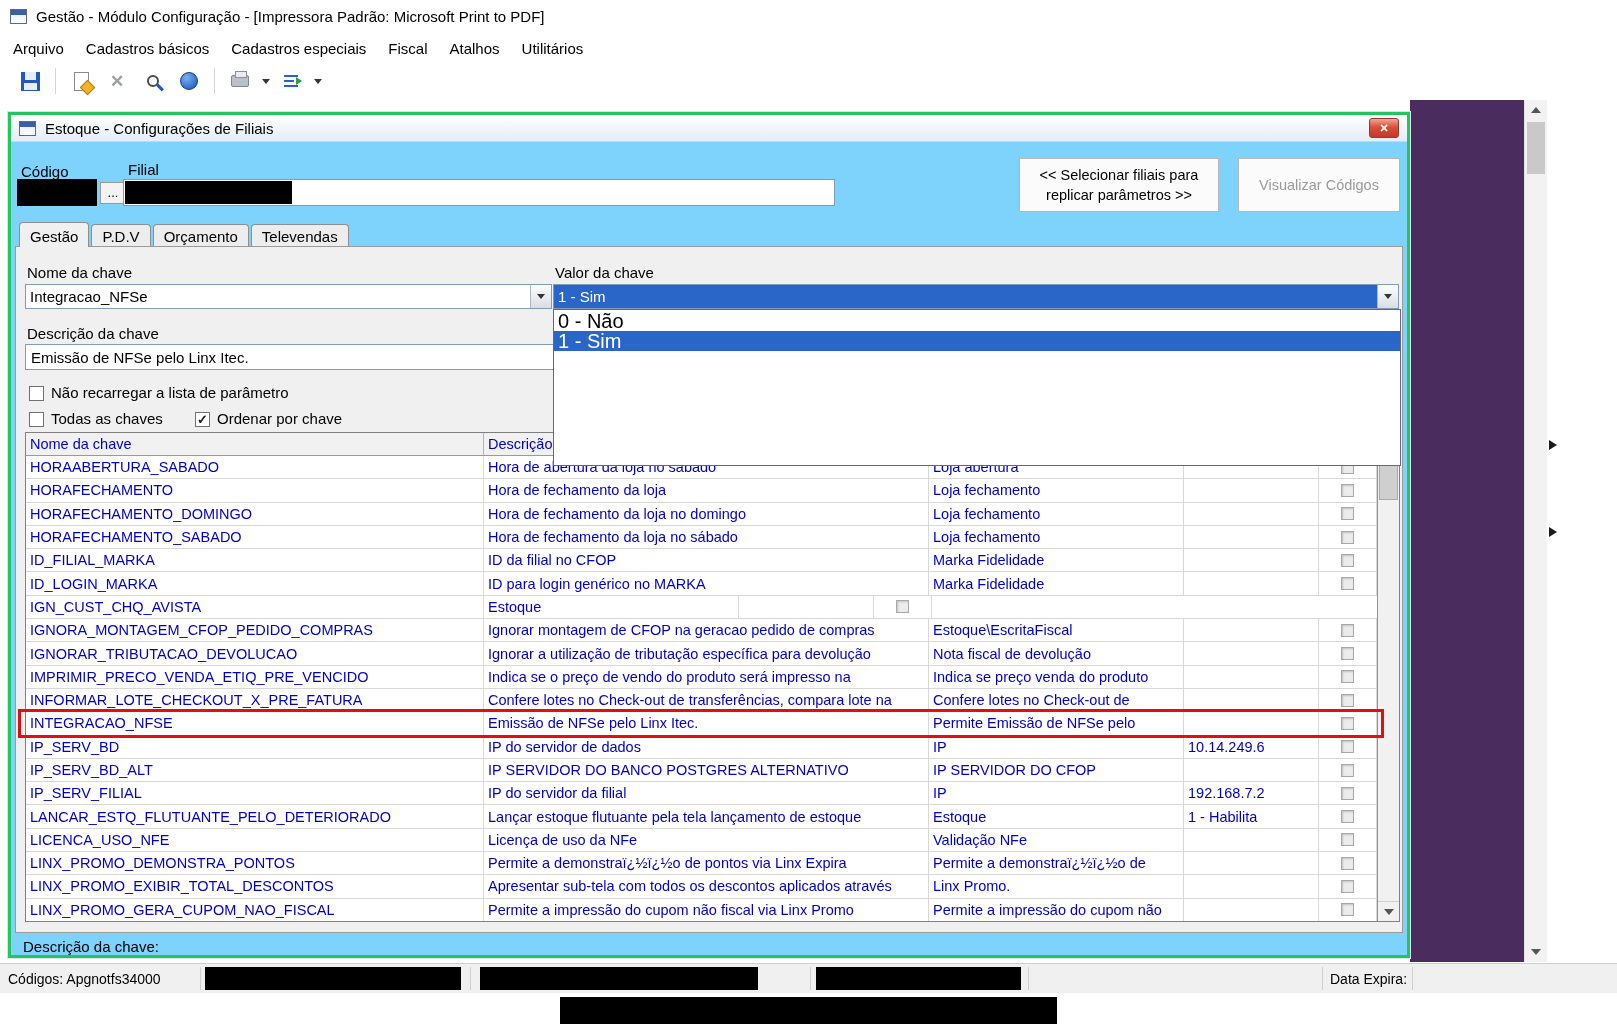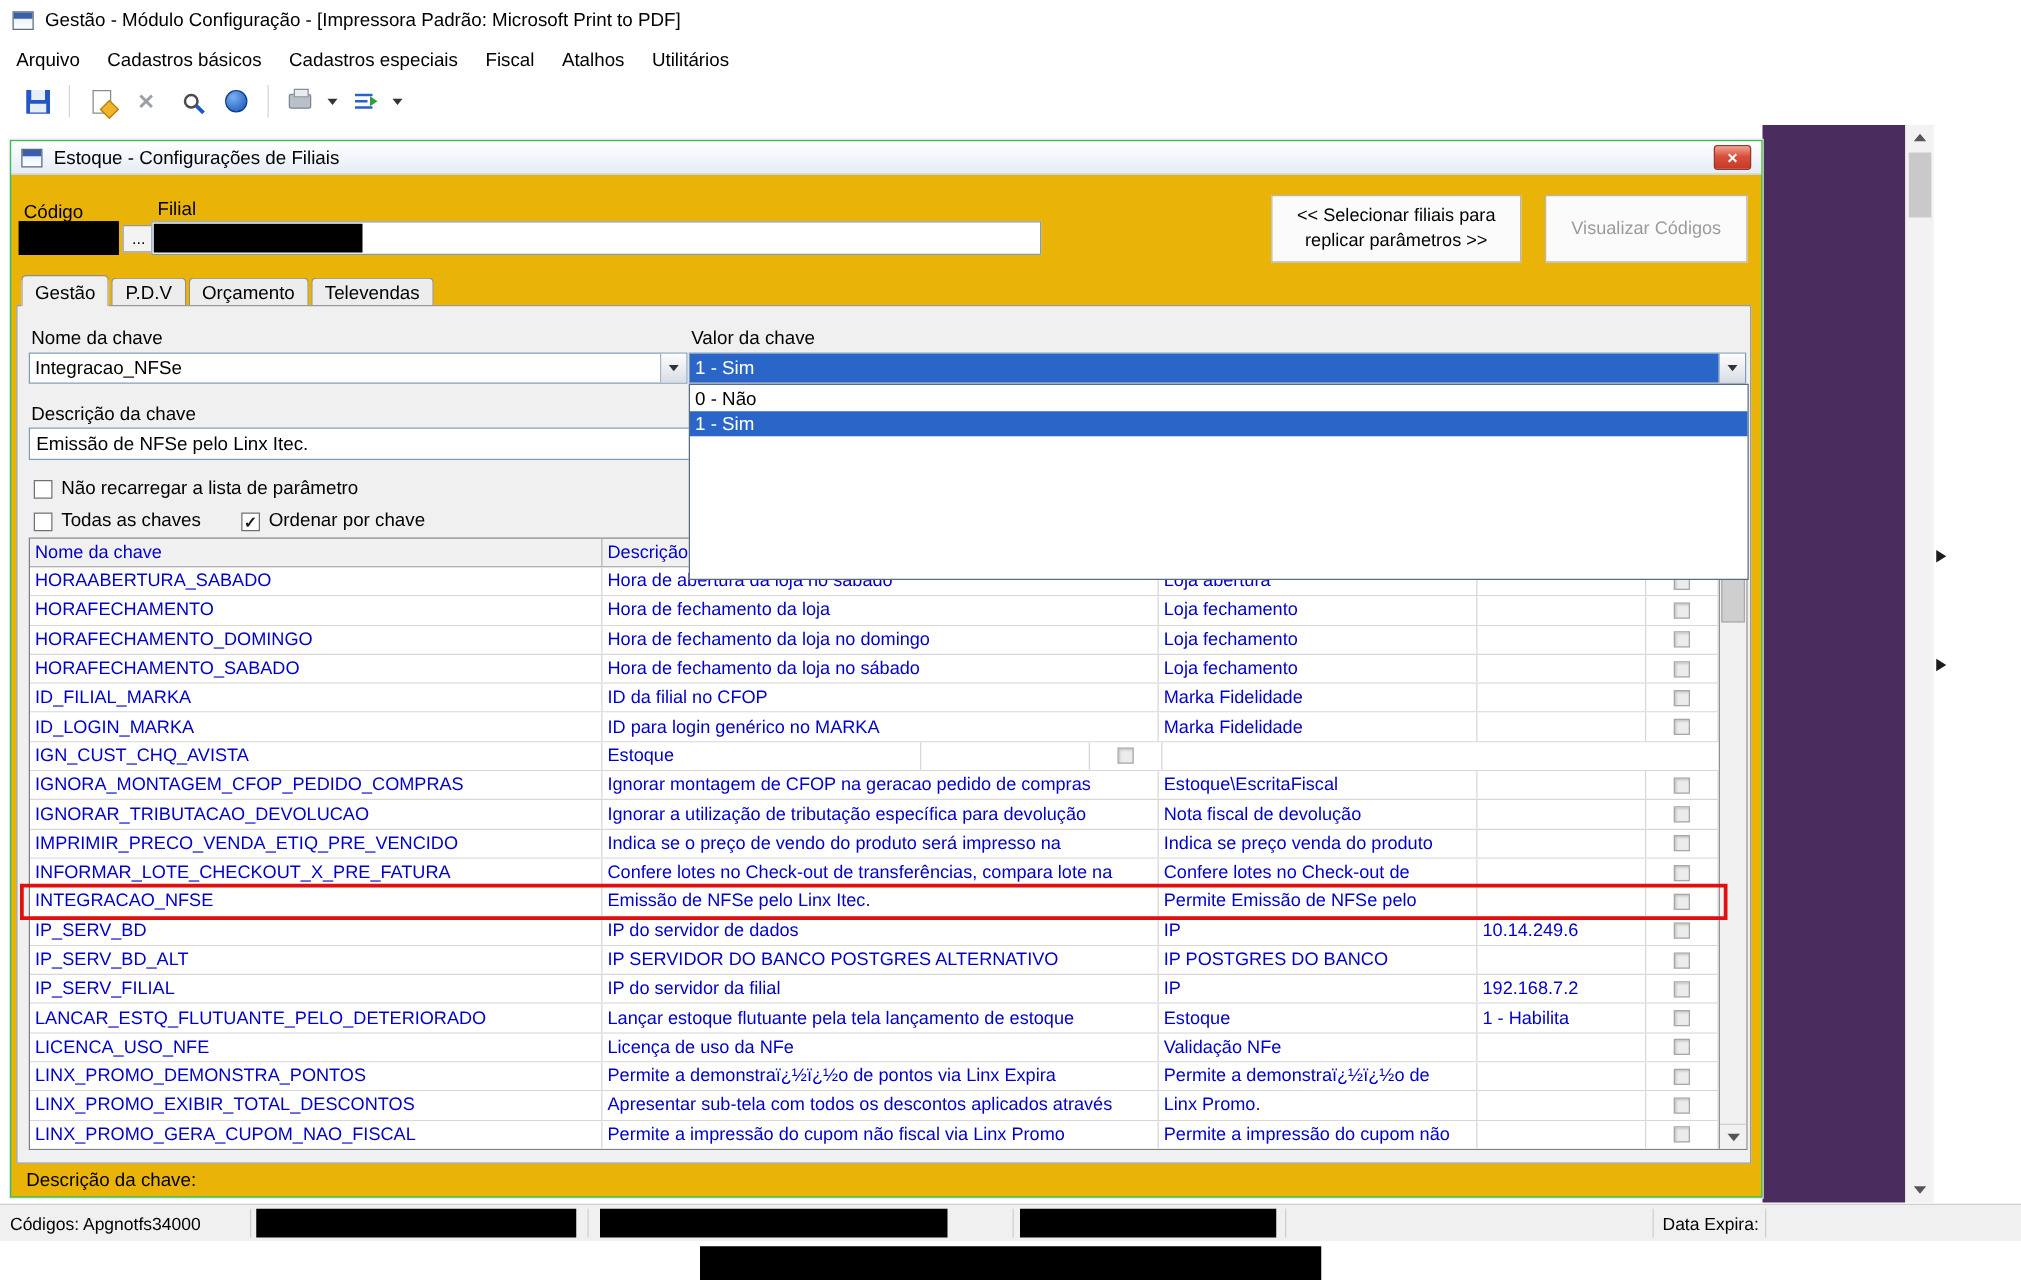--- a/index.html
+++ b/index.html
@@ -42,21 +42,21 @@
   .vscrollbar{position:absolute;left:1524px;top:100px;width:23px;height:862px;background:#f2f2f2;border-left:1px solid #e2e2e2}
   .vs-btn{position:absolute;left:0;right:0;height:20px;display:flex;align-items:center;justify-content:center}
   .vs-up{top:0}.vs-down{bottom:0}
   .tri-up{width:0;height:0;border-left:5px solid transparent;border-right:5px solid transparent;border-bottom:6px solid #555}
   .tri-down{width:0;height:0;border-left:5px solid transparent;border-right:5px solid transparent;border-top:6px solid #555}
   .vs-thumb{position:absolute;left:2px;right:2px;top:22px;height:52px;background:#c9c9c9}
   .expand-arrow{position:absolute;width:0;height:0;border-top:5px solid transparent;border-bottom:5px solid transparent;border-left:8px solid #1b1b1b}
   .ea1{left:1549px;top:440px}.ea2{left:1549px;top:527px}
 
   
-  .child{position:absolute;left:8px;top:112px;width:1402px;height:846px;background:#eab308;border:1px solid #22c55e;box-shadow:0 0 0 1px #d9e4f0}
+  .child{position:absolute;left:8px;top:112px;width:1402px;height:846px;background:#7dd3fc;border:3px solid #22c55e;box-shadow:0 0 0 1px #d9e4f0}
   .child-titlebar{position:absolute;left:0;top:0;right:0;height:27px;background:linear-gradient(#ffffff,#e4ecf7);border-bottom:1px solid #ccd7e5;display:flex;align-items:center;padding:0 8px;font-size:15px}
   .close-btn{margin-left:auto;width:30px;height:20px;border:1px solid #93392c;border-radius:3px;background:linear-gradient(#f2a493,#d8503c 45%,#c43a26);color:#fff;font-size:11px;font-weight:bold;display:flex;align-items:center;justify-content:center;padding:0}
   .lbl{position:absolute;font-size:15px;white-space:nowrap}
   .field{position:absolute;background:#fff;border:1px solid #7f9db9;font-size:15px;display:flex;align-items:center;padding:0 5px;white-space:nowrap;overflow:hidden}
   .codigo-lbl{left:10px;top:48px}
   .codigo-field{left:6px;top:64px;width:80px;height:27px;background:#000;border-color:#000}
   .browse-btn{position:absolute;left:89px;top:67px;width:26px;height:22px;background:#f3f3f3;border:1px solid #9a9a9a;font-size:13px;line-height:8px;padding:0}
   .filial-lbl{left:117px;top:46px}
   .filial-field{left:112px;top:64px;width:712px;height:27px}
   .filial-redact{left:114px;top:66px;width:167px;height:23px}
@@ -71,21 +71,21 @@
   .valor-lbl{left:544px;top:149px;z-index:2}
   .desc-lbl{left:16px;top:210px;z-index:2}
   .combo{position:absolute;height:25px;background:#fff;border:1px solid #7f9db9;display:flex;z-index:2}
   .combo-text{flex:1;display:flex;align-items:center;padding:0 4px;font-size:15px;white-space:nowrap;overflow:hidden}
   .combo-text.hl{background:#2a65c8;color:#fff}
   .combo-btn{width:21px;background:linear-gradient(#fdfdfd,#d9dde3);border-left:1px solid #aab6c3;display:flex;align-items:center;justify-content:center}
   .nome-combo{left:14px;top:169px;width:527px}
   .valor-combo{left:542px;top:169px;width:846px}
   .desc-field{left:14px;top:229px;width:1374px;height:26px;z-index:1}
   .dropdown-list{position:absolute;left:542px;top:194px;width:848px;height:157px;background:#fff;border:1px solid #5a6b7f;z-index:60;padding-top:1px}
-  .dd-item{height:20px;display:flex;align-items:center;padding:0 4px;font-size:15px}
+  .dd-item{height:20px;display:flex;align-items:center;padding:0 4px;font-size:20px}
   .dd-item.selected{background:#2a65c8;color:#fff}
   .win-check{position:absolute;display:flex;align-items:flex-end;gap:7px;font-size:15px;z-index:2;cursor:default}
   .chk1{left:18px;top:269px}.chk2{left:18px;top:295px}.chk3{left:184px;top:295px}
   .win-check .box{width:15px;height:15px;background:#fff;border:1px solid #707070;display:inline-flex;align-items:center;justify-content:center;font-size:13px;font-weight:bold;color:#1a1a1a;flex:0 0 auto}
   .box.checked::after{content:"✓"}
 
   
   .grid{position:absolute;left:14px;top:317px;width:1375px;height:490px;border:1px solid #808080;background:#fff;z-index:1}
   .grid-inner{position:absolute;left:0;top:0;right:22px;bottom:0;overflow:hidden}
   .grid-header{display:flex;height:23px;background:#f1f1f1;border-bottom:1px solid #9a9a9a}
@@ -367,21 +367,21 @@
               <div class="grid-cell c1">IP do servidor de dados</div>
               <div class="grid-cell c2">IP</div>
               <div class="grid-cell c3">10.14.249.6</div>
               <div class="grid-cell ccb">
                 <span class="row-checkbox"></span>
               </div>
             </div>
             <div class="grid-row">
               <div class="grid-cell c0">IP_SERV_BD_ALT</div>
               <div class="grid-cell c1">IP SERVIDOR DO BANCO POSTGRES ALTERNATIVO</div>
-              <div class="grid-cell c2">IP POSTGRES DO BANCO</div>
+              <div class="grid-cell c2">IP SERVIDOR DO CFOP</div>
               <div class="grid-cell c3"></div>
               <div class="grid-cell ccb">
                 <span class="row-checkbox"></span>
               </div>
             </div>
             <div class="grid-row">
               <div class="grid-cell c0">IP_SERV_FILIAL</div>
               <div class="grid-cell c1">IP do servidor da filial</div>
               <div class="grid-cell c2">IP</div>
               <div class="grid-cell c3">192.168.7.2</div>

